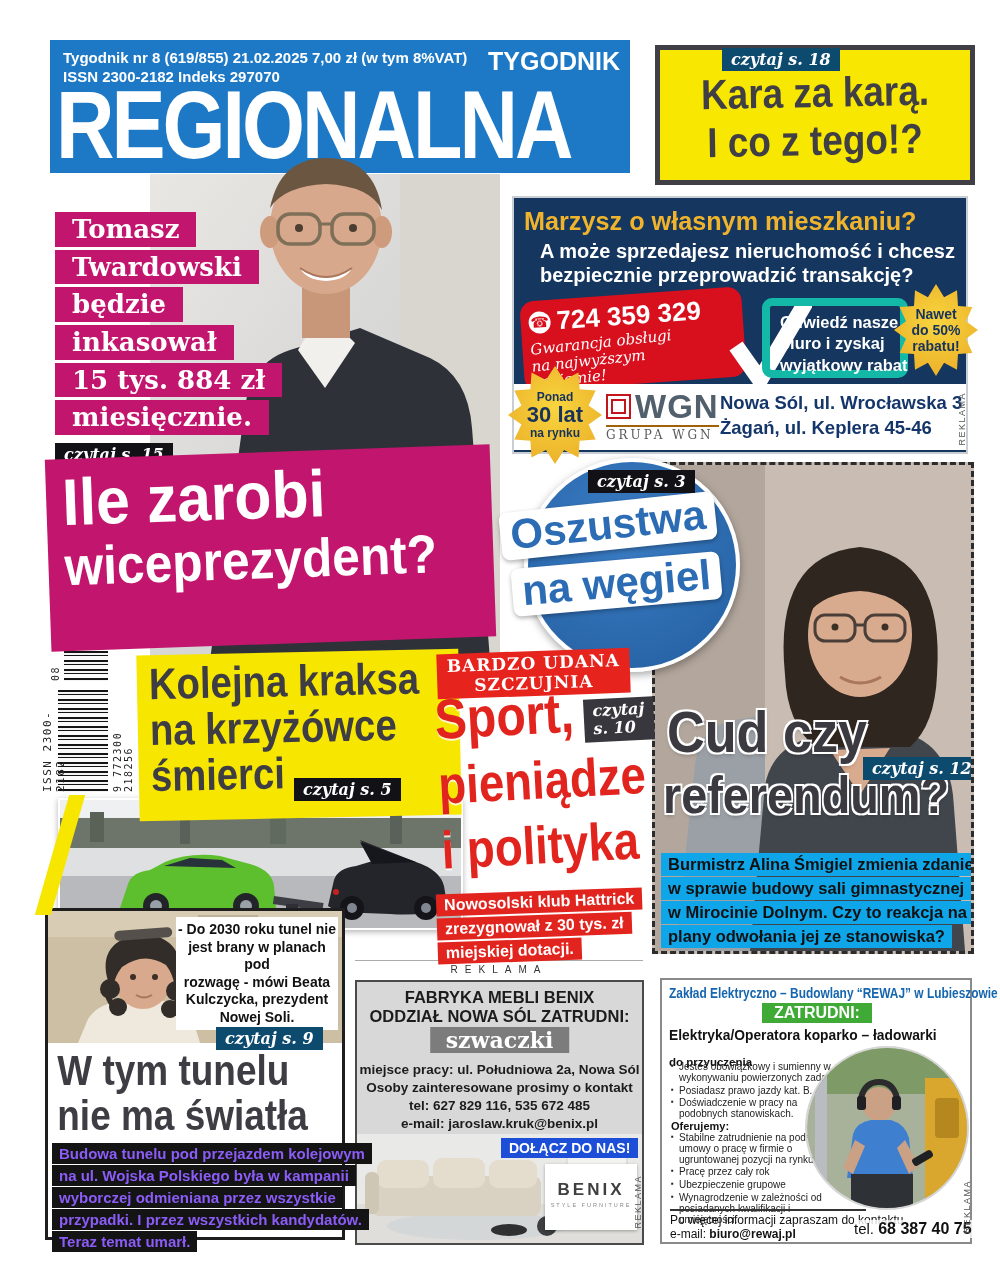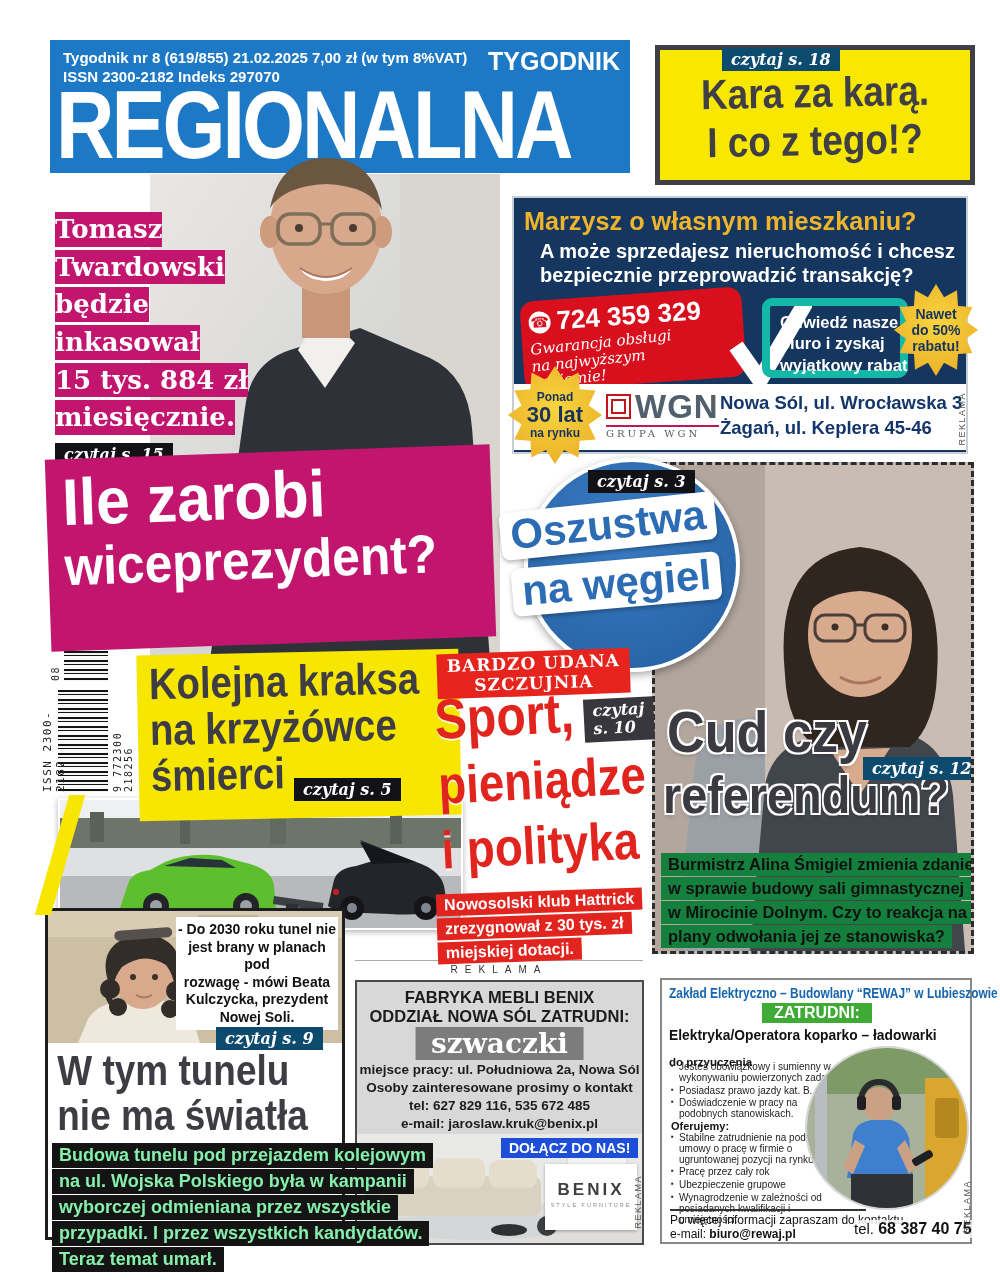--- a/index.html
+++ b/index.html
@@ -27,21 +27,21 @@
   .tr1 { top:22px; } .tr2 { top:70px; }
 
   
   .badge { display:inline-block; background:#121216; color:#fff; font-family:"DejaVu Serif", serif;
            font-weight:bold; font-style:italic; font-size:16px; padding:2px 9px; white-space:nowrap; z-index:9;}
   .badge.red { background:#0c4a6e; }
 
   
   .left-lines { left:55px; top:212px; z-index:4; }
   .ml { display:table; background:#c2156d; color:#fff; font-family:"DejaVu Serif", serif;
-        font-weight:bold; font-size:26px; line-height:1.18; padding:2px 0; margin-bottom:3px; white-space:nowrap;}
+        font-weight:bold; font-size:26px; line-height:1.18; padding:2px 17px; margin-bottom:3px; white-space:nowrap;}
   .ml-badge { margin-top:5px; }
 
   
   .big-magenta { left:48px; top:452px; width:445px; height:192px; background:#c2156d;
                  transform:rotate(-2deg); z-index:5; padding:10px 0 0 16px; }
   .bm1 { color:#fff; font-weight:bold; font-size:66px; line-height:1.0;
          transform:scaleX(0.92); transform-origin:left; white-space:nowrap;}
   .bm2 { color:#fff; font-weight:bold; font-size:54px; line-height:1.15;
          transform:scaleX(0.92); transform-origin:left; white-space:nowrap;}
 
@@ -70,22 +70,22 @@
           color:#17335c; font-weight:bold; text-align:center; }
   .star-right { left:380px; top:86px; width:84px; height:92px; font-size:14px; line-height:1.15;}
   .star-left  { left:-6px; top:168px; width:94px; height:98px; z-index:5; font-size:12px; line-height:1.05;}
   .star-left .big { font-size:22px; }
   .wgn-strip { left:0; top:186px; width:452px; height:66px; background:#fff; }
   .wgn-logo { left:92px; top:6px; }
   .logo-row { display:flex; align-items:center; gap:4px;}
   .logo-sq { width:25px; height:25px; background:#c3161c; display:flex; align-items:center; justify-content:center;}
   .logo-sq-in { width:11px; height:11px; background:#fff; outline:3px solid #fff; outline-offset:2px;}
   .logo-wgn { font-size:33px; font-weight:bold; color:#51606c; letter-spacing:1px; line-height:1;}
-  .logo-sub { font-family:"DejaVu Serif", serif; font-size:10px; color:#5a5a5a; letter-spacing:3px;
-              border-top:2px solid #be185d; margin-top:2px; padding-top:1px;}
+  .logo-sub { font-family:"DejaVu Serif", serif; font-size:12px; color:#5a5a5a; letter-spacing:3px;
+              border-top:2px solid #a16207; margin-top:2px; padding-top:1px;}
   .wgn-addr { left:206px; top:7px; color:#14366b; font-size:18.5px; font-weight:bold; line-height:1.35; white-space:nowrap;}
 
   .vtext { position:absolute; writing-mode:vertical-rl; transform:rotate(180deg);
            font-size:9px; color:#555; letter-spacing:1.5px; z-index:8;}
 
   
   .coal { left:524px; top:458px; width:216px; height:214px; border-radius:50%;
           background:radial-gradient(circle at 45% 35%, #3a7cc4, #235e9f); border:4px solid #fff;
           box-shadow:0 3px 8px rgba(0,0,0,.35); z-index:6; }
   .coal-badge { left:588px; top:470px; z-index:8; }
@@ -99,21 +99,21 @@
   .ref { left:652px; top:462px; width:322px; height:492px; border:3px dashed #2c2c2c;
          background:#c9bcb2; z-index:4; overflow:hidden;}
   .ref-photo { left:0; top:0; width:316px; height:486px; }
   .ref-h { color:#3b3a40; font-weight:bold; line-height:1; white-space:nowrap;
            text-shadow:-2px -2px 0 #fff, 2px -2px 0 #fff, -2px 2px 0 #fff, 2px 2px 0 #fff, 0 3px 5px rgba(0,0,0,.25);
            transform:scaleX(0.9); transform-origin:left;}
   .rh1 { left:12px; top:238px; font-size:58px; }
   .rh2 { left:8px;  top:304px; font-size:52px; }
   .ref-badge { left:208px; top:292px; }
   .ref-sub { left:6px; top:388px; }
-  .rs { display:table; background:#15803d; color:#111; font-weight:bold; font-size:16.5px;
+  .rs { display:table; background:#0ea5e9; color:#111; font-weight:bold; font-size:16.5px;
         padding:2px 7px; margin-bottom:1px; white-space:nowrap;}
 
   
   .kraksa { left:138px; top:652px; width:322px; height:166px; background:#f7e600;
             transform:rotate(-1.2deg); z-index:6; padding:6px 0 0 12px;}
   .kk { color:#3e3d43; font-weight:bold; font-size:44px; line-height:1.05;
         transform:scaleX(0.87); transform-origin:left; white-space:nowrap;}
   .kraksa-badge { left:294px; top:778px; z-index:7; }
   .crash { left:58px; top:798px; width:405px; height:132px; border:2px solid #fff;
            box-shadow:0 2px 6px rgba(0,0,0,.3); z-index:5; }
@@ -152,33 +152,33 @@
   .tunnel { left:45px; top:908px; width:300px; height:332px; border:3px solid #1e1e1e;
             background:#fff; z-index:5; }
   .tunnel-photo { left:0; top:0; width:294px; height:132px; }
   .t-quote { left:128px; top:6px; width:162px; background:#fff; padding:4px 2px; text-align:center;
              color:#111; font-weight:bold; font-size:14px; line-height:1.25;}
   .t-badge { left:168px; top:116px; }
   .tunnel-h { left:4px; top:138px; }
   .th { display:table; background:#fff; color:#3e3d43; font-weight:bold; font-size:42px; line-height:0.98;
         padding:1px 8px 3px 6px; white-space:nowrap; transform:scaleX(0.88); transform-origin:left;}
   .tunnel-sub { left:4px; top:232px; }
-  .ts { display:table; background:#141414; color:#86efac; font-weight:bold; font-size:18px;
+  .ts { display:table; background:#141414; color:#8b5cf6; font-weight:bold; font-size:15px;
         padding:2px 7px; margin-bottom:1px; white-space:nowrap;}
 
   
   .rek-strip { left:355px; top:960px; width:288px; text-align:center; font-size:10px; color:#333;
                letter-spacing:7px; border-top:1px solid #aaa; padding-top:3px;}
   .benix { left:355px; top:980px; width:289px; height:265px; border:2px solid #4a4a4a;
            background:#d8d8d8; z-index:3; text-align:center;}
   .bx { width:100%; color:#1c1c1c; font-weight:bold; }
   .bx-t { font-size:16.5px; white-space:nowrap;}
   .bx-t1 { top:6px; } .bx-t2 { top:25px; }
   .bx-pos { top:45px; left:50%; transform:translateX(-50%); background:#7c7c7c; color:#fff;
-            font-family:"DejaVu Serif", serif; font-weight:bold; font-size:28px; padding:0 16px;}
+            font-family:"DejaVu Serif", serif; font-weight:bold; font-size:22px; padding:0 16px;}
   .bx-d { font-size:13.5px; white-space:nowrap;}
   .bx-d1{top:80px;} .bx-d2{top:98px;} .bx-d3{top:116px;} .bx-d4{top:134px;}
   .bx-photo { left:0; top:152px; width:285px; height:109px; }
   .bx-join { left:144px; top:156px; background:#1d4ed8; color:#fff; font-weight:bold;
              font-size:14px; padding:2px 8px; white-space:nowrap; z-index:4;}
   .bx-logo { left:188px; top:182px; width:92px; height:66px; background:#fff;
              box-shadow:0 1px 3px rgba(0,0,0,.3); padding-top:16px; z-index:4;}
   .bx-logo-t { font-size:17px; letter-spacing:3px; color:#3f3f3f; font-weight:bold;}
   .bx-logo-s { font-size:5.5px; letter-spacing:2px; color:#8a8a8a; margin-top:2px;}
 

